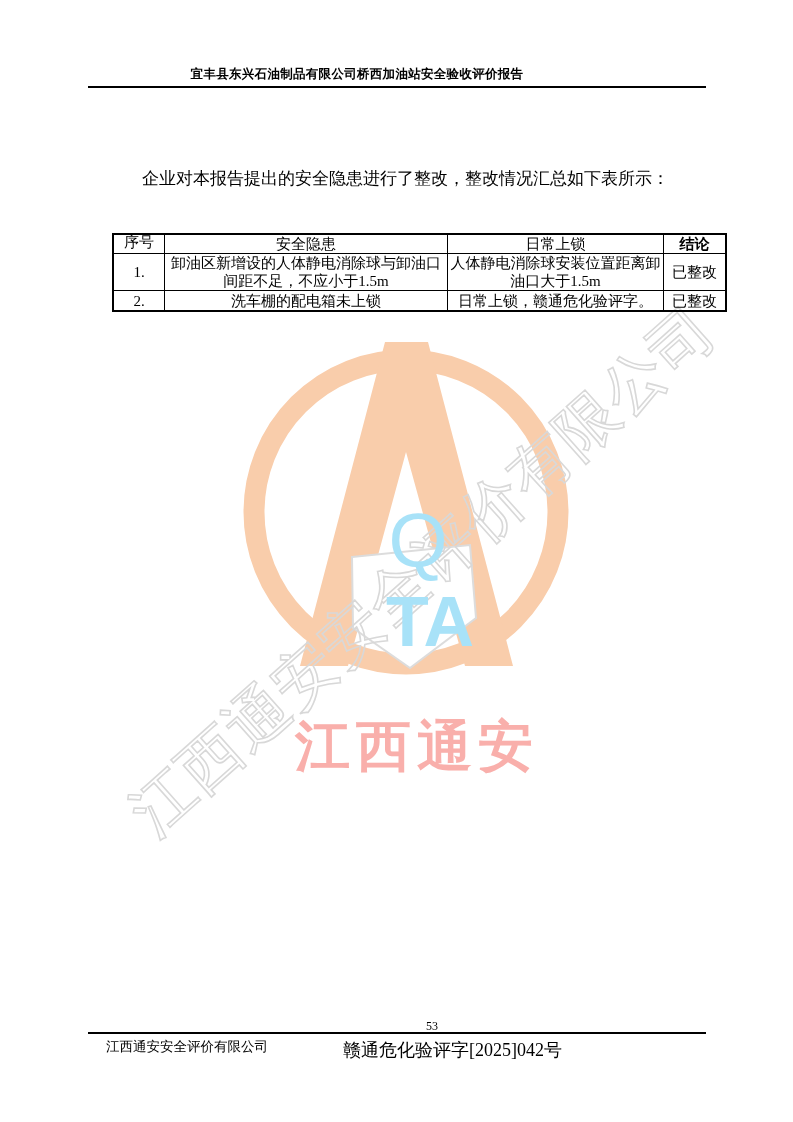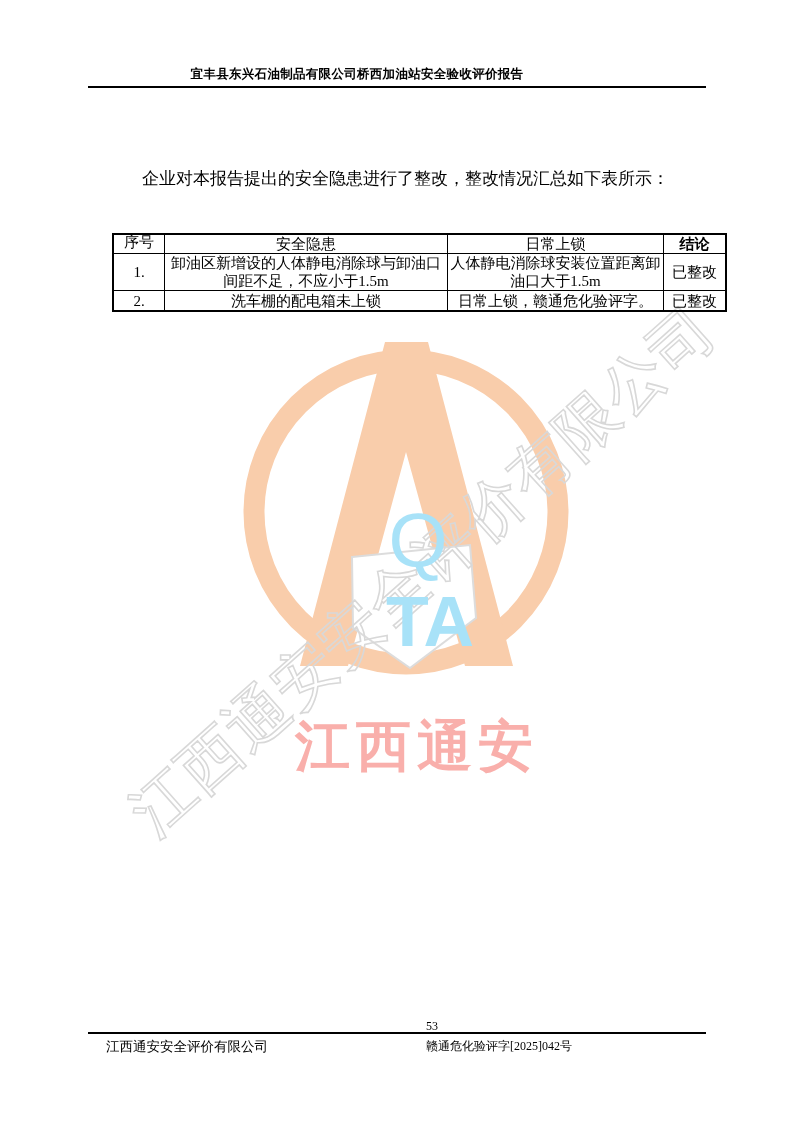--- a/index.html
+++ b/index.html
@@ -55,21 +55,21 @@
   tr.hrow td{height:18px;}
   tr.r1 td{height:36px;}
   tr.r2 td{height:19px;}
 
   .rule-footer{position:absolute;left:88px;top:1032px;width:618px;height:2px;background:#000;}
   .page-number{
     position:absolute;left:408px;top:1019px;transform:translateX(-50%);
     font-size:12px;background:transparent;margin-left:24px;
   }
   .footer-company{position:absolute;left:106px;top:1038px;font-size:13.5px;white-space:nowrap;}
-  .footer-docnum{position:absolute;right:88px;top:1038px;font-size:12px;white-space:nowrap;margin-left:16px;}
+  .footer-docnum{position:absolute;right:98px;top:1038px;font-size:18px;white-space:nowrap;margin-left:16px;}
 
   .wm-sans{font-family:"Liberation Sans","DejaVu Sans",sans-serif;}
 </style>
 </head>
 <body>
 
 <div class="page">
 
   <svg class="layer-watermark" viewBox="0 0 793 1122" xmlns="http://www.w3.org/2000/svg">
     <circle cx="406" cy="512" r="152" fill="none" stroke="#F9CDAB" stroke-width="21"></circle>

